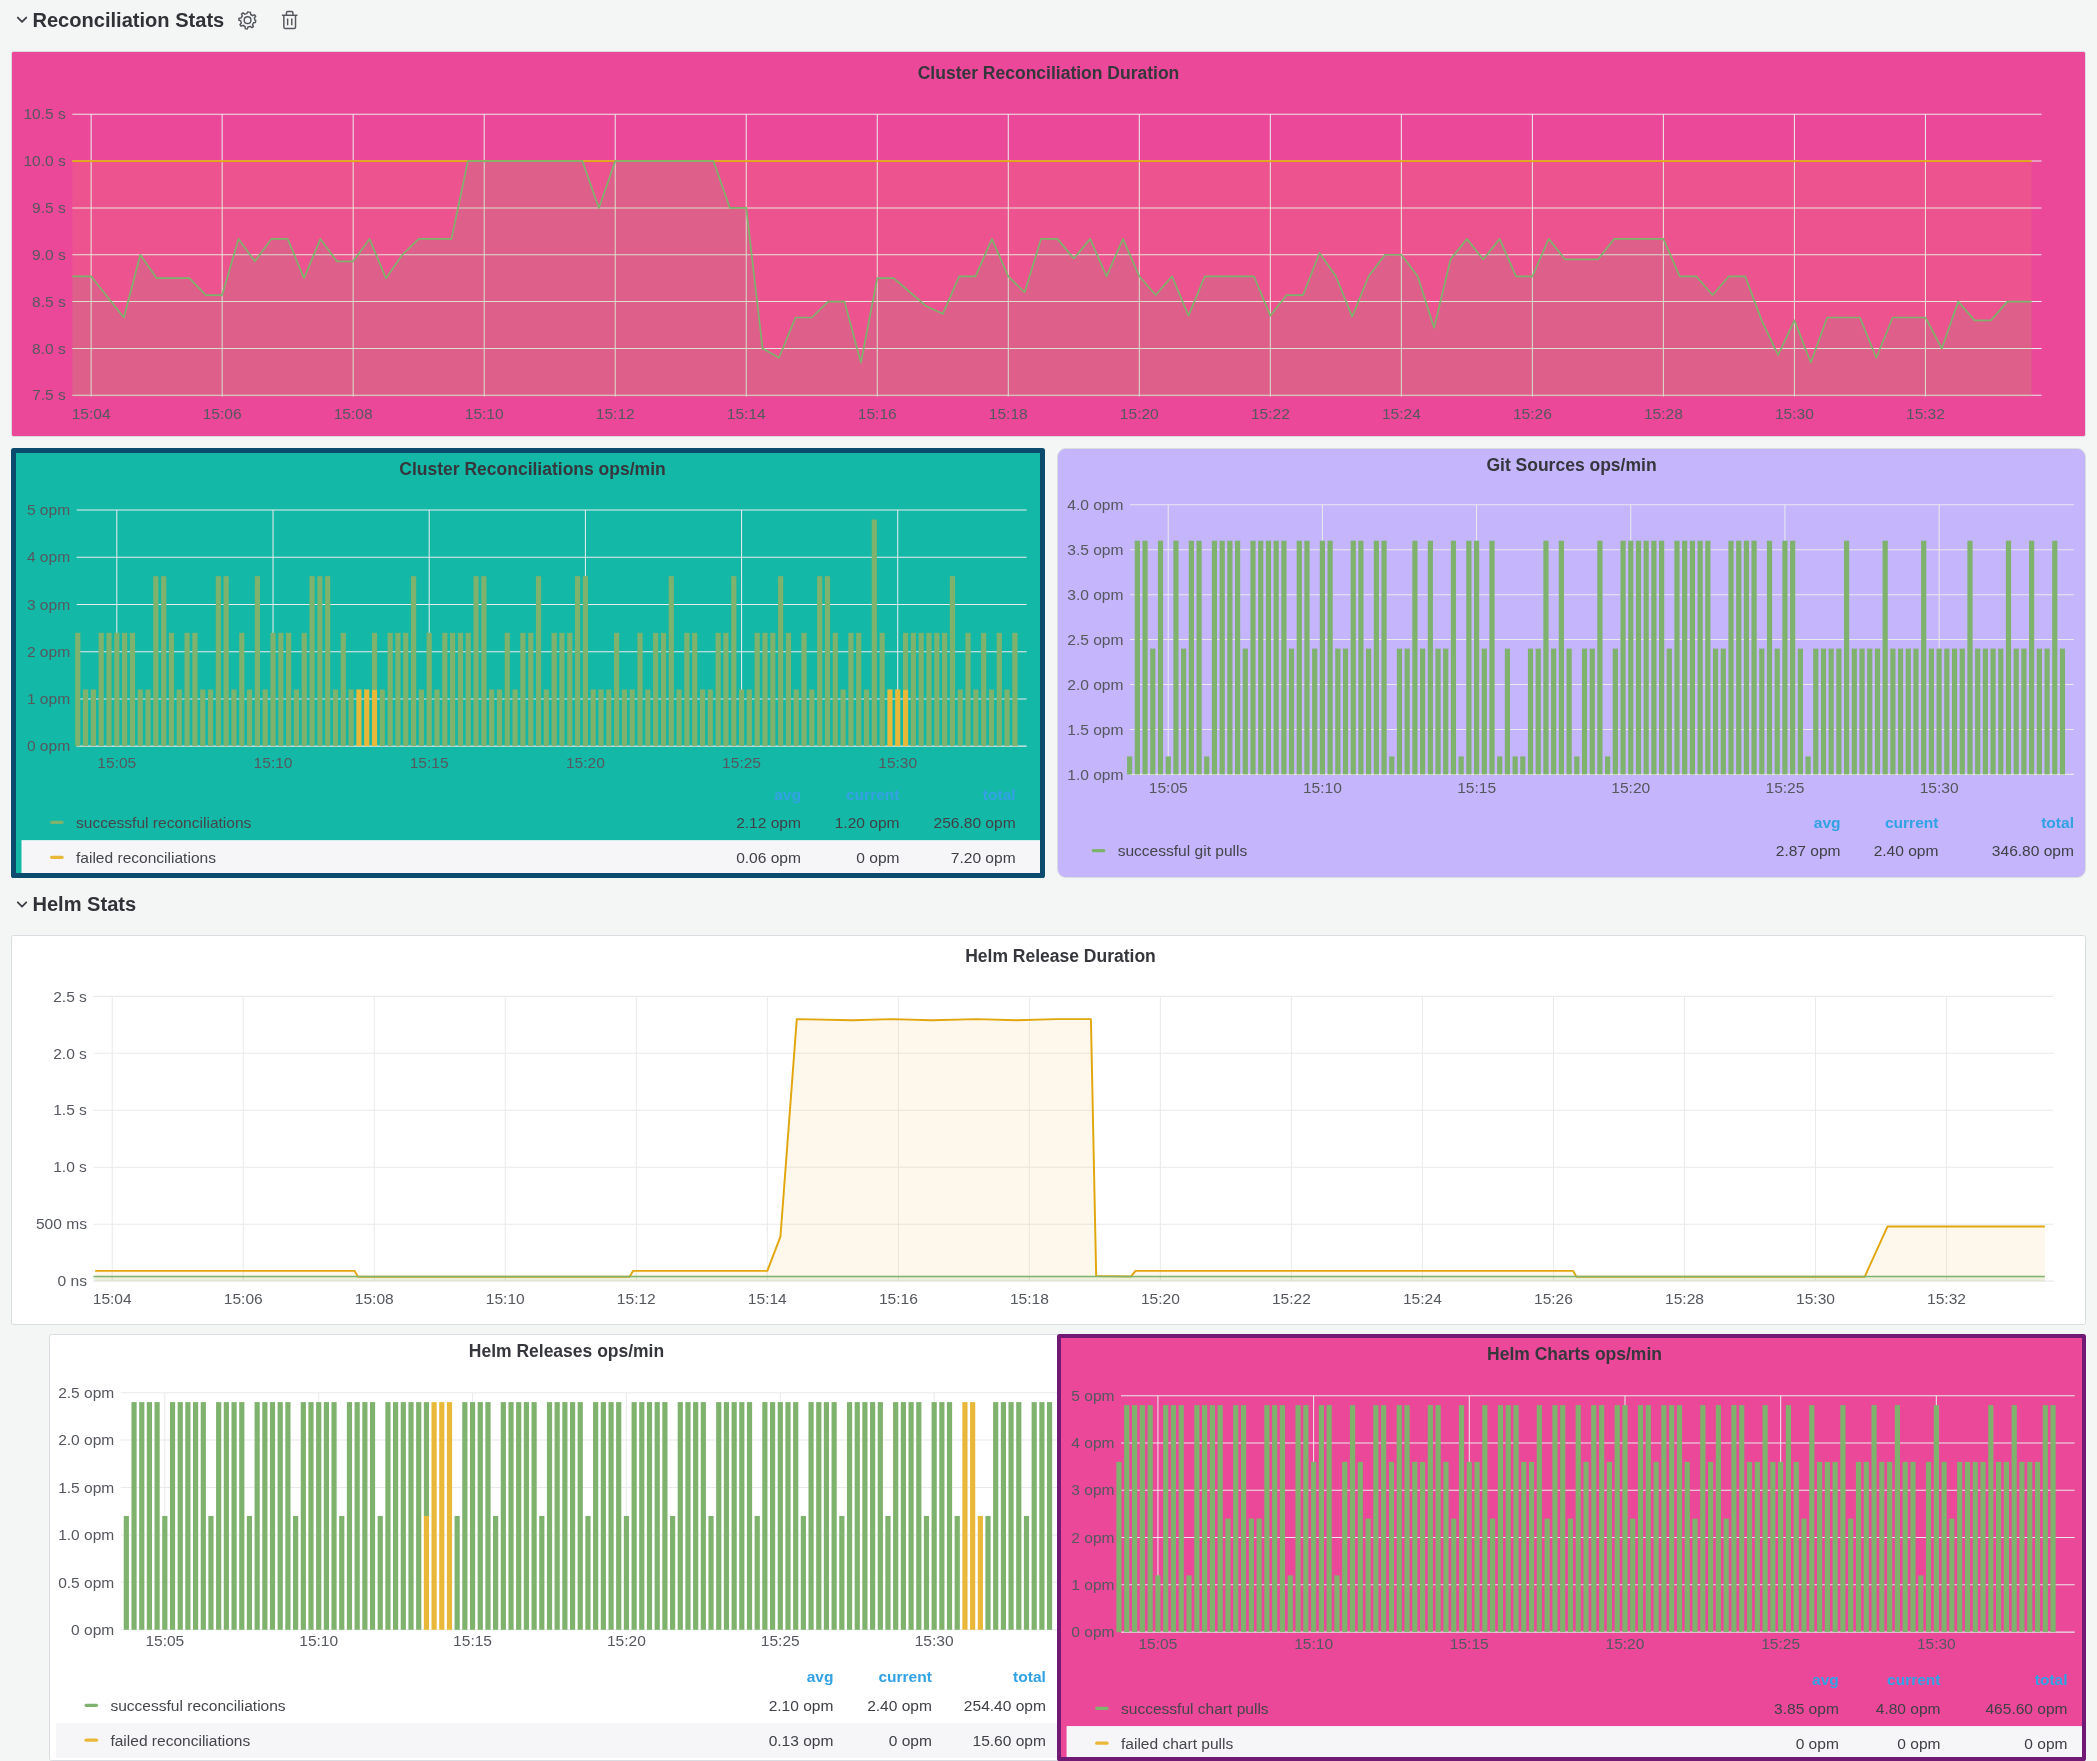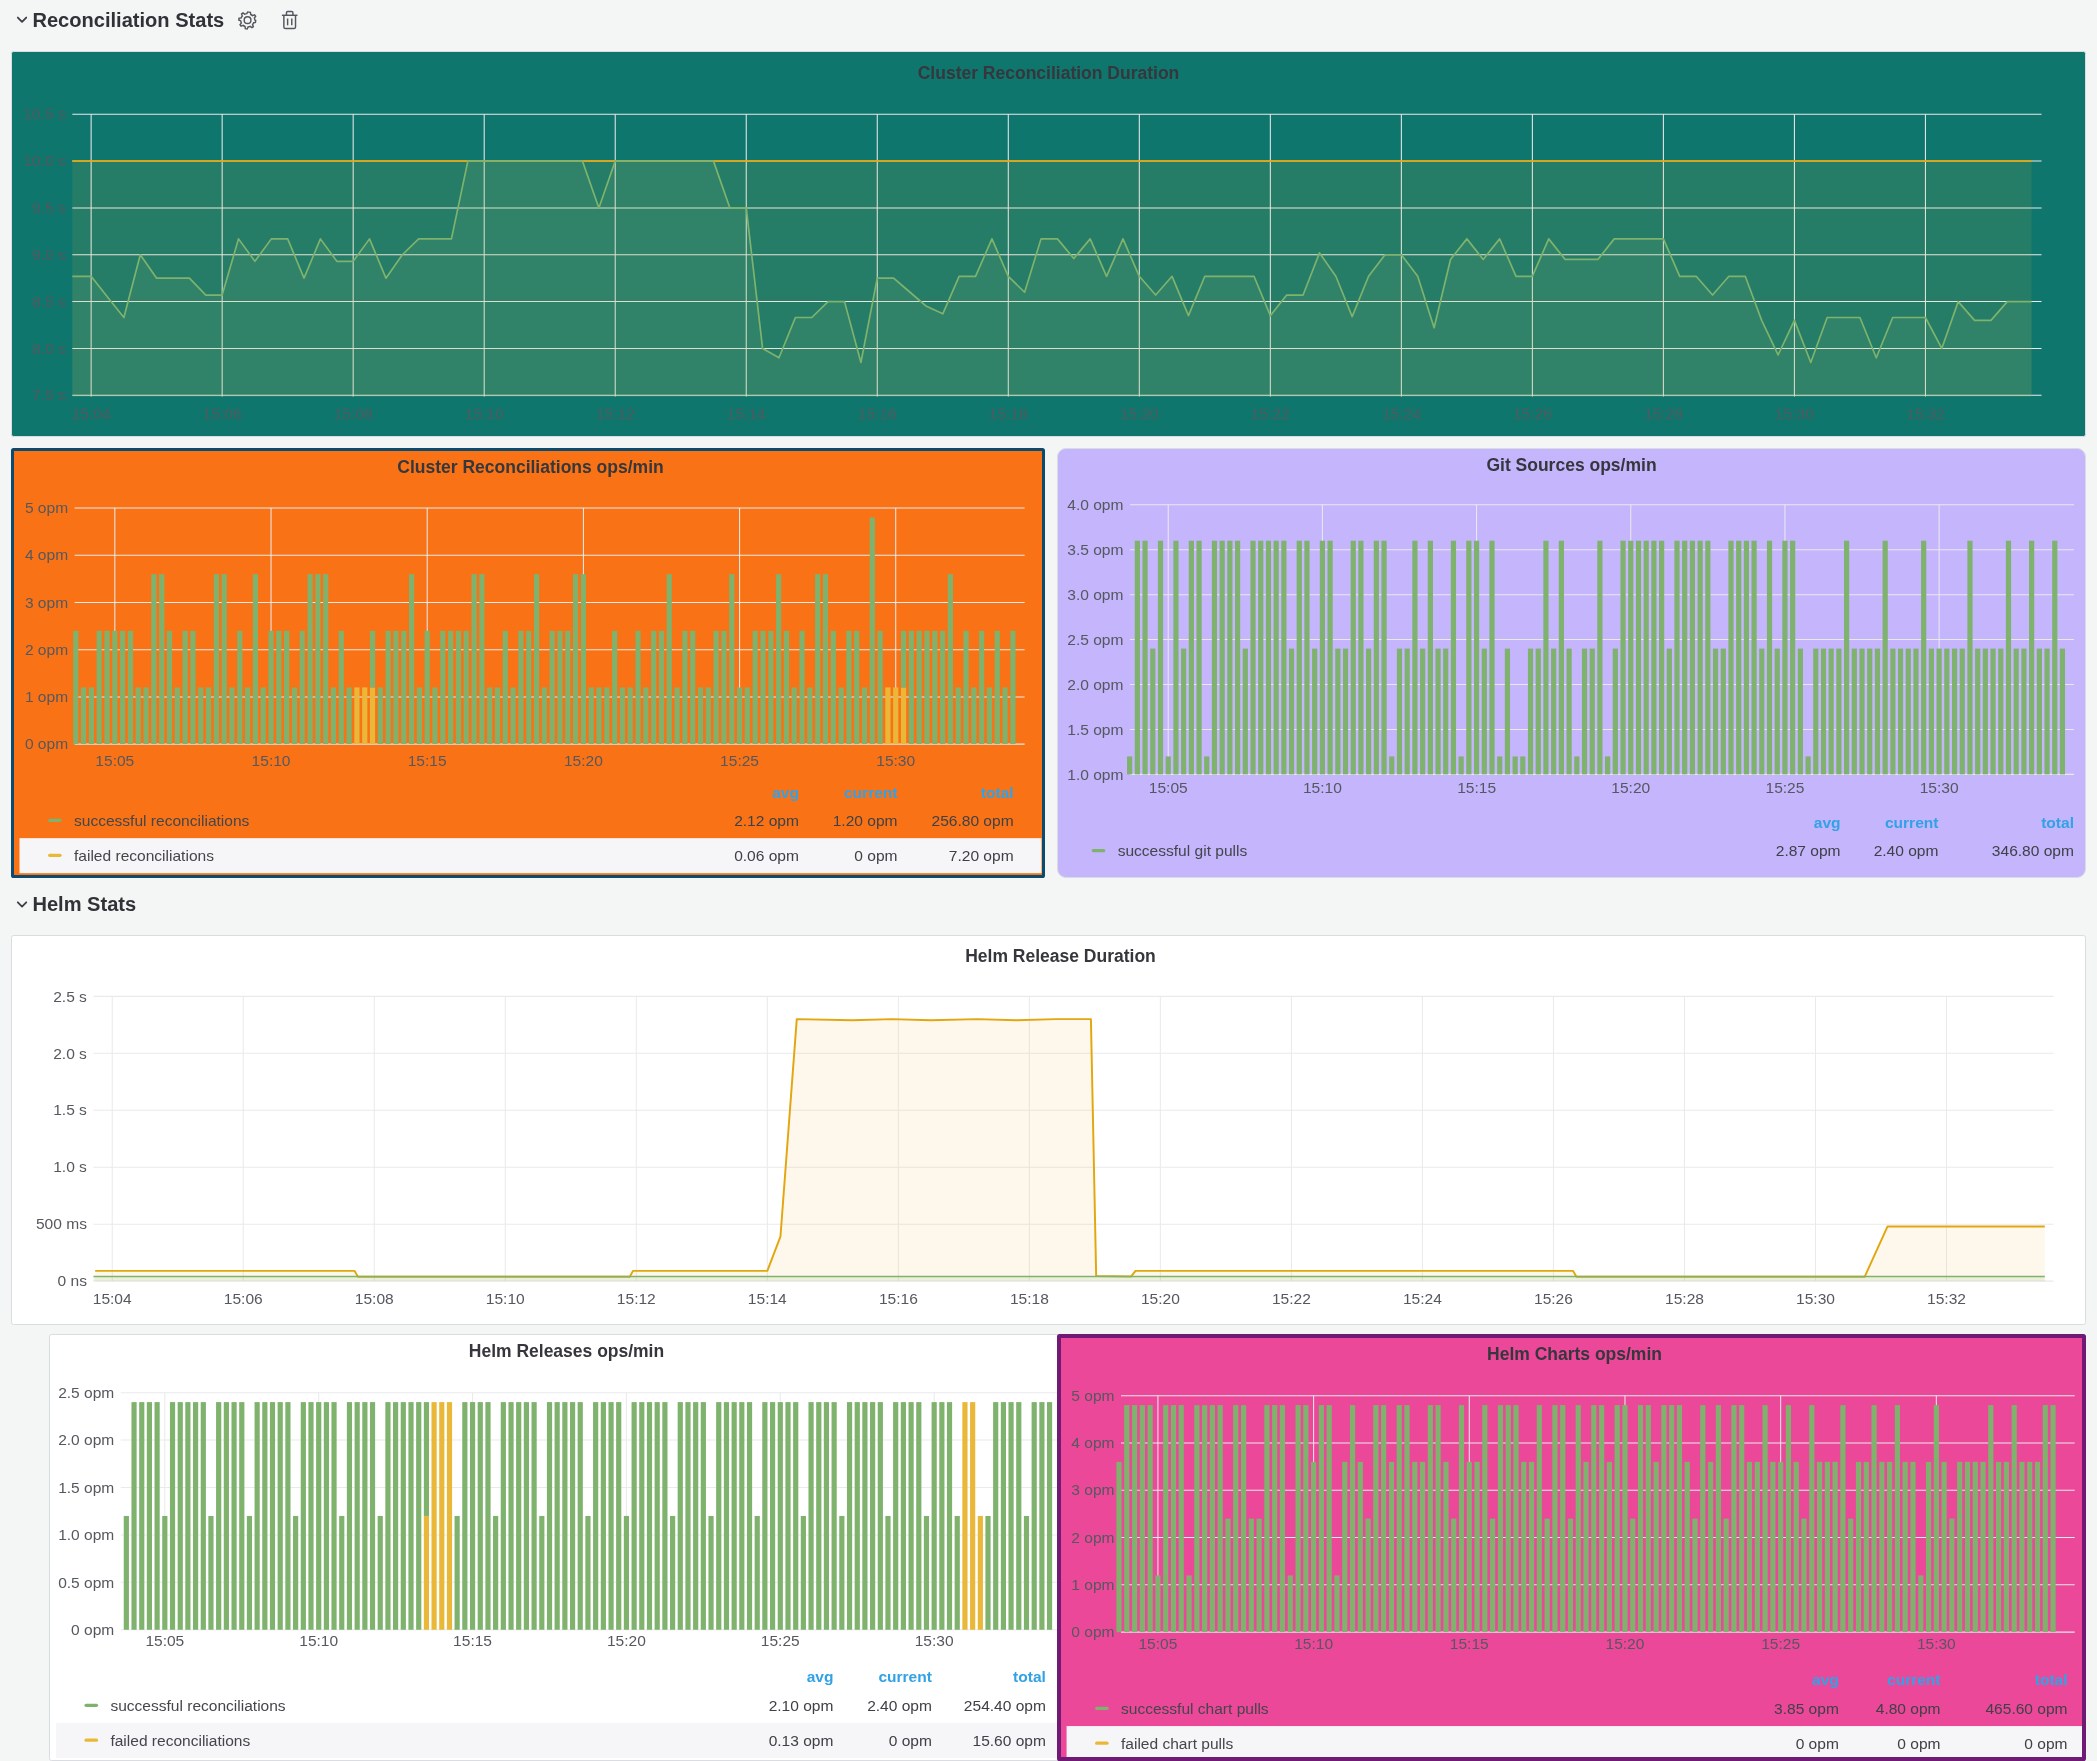--- a/index.html
+++ b/index.html
@@ -17,21 +17,21 @@
         <path d="M -5 -7.5 L -5 -11.5 Q -5 -13.5 -3 -13.5 L 3 -13.5 Q 5 -13.5 5 -11.5 L 5 -7.5"></path>
         <path d="M -9 -7.5 L -9 10.5 Q -9 13 -6.5 13 L 6.5 13 Q 9 13 9 10.5 L 9 -7.5"></path>
         <path d="M -3.2 -2.5 L -3.2 8"></path>
         <path d="M 3.2 -2.5 L 3.2 8"></path>
       </g>
     </svg>
 <svg width="337" height="39" font-family="&quot;Liberation Sans&quot;, sans-serif" style="position:absolute;left:0;top:888px;" viewBox="0 0 520 60">
       <path d="M 27.5 22 L 34 28.5 L 40.5 22" stroke="#3d4046" stroke-width="2.8" fill="none" stroke-linecap="round" stroke-linejoin="round"></path>
       <text x="50.0" y="36.0" font-size="31" fill="#303237" text-anchor="start" font-weight="bold">Helm Stats</text>
     </svg>
-<div style="position:absolute;left:11px;top:51px;width:2075px;height:386px;background:#0f766e;border:1px solid #d9dce0;border-radius:2.6px;box-sizing:border-box;overflow:hidden;"><svg width="2073" height="384" font-family="&quot;Liberation Sans&quot;, sans-serif" viewBox="0 0 3196 592">
+<div style="position:absolute;left:11px;top:51px;width:2075px;height:386px;background:#ec4899;border:1px solid #d9dce0;border-radius:2.6px;box-sizing:border-box;overflow:hidden;"><svg width="2073" height="384" font-family="&quot;Liberation Sans&quot;, sans-serif" viewBox="0 0 3196 592">
         <text x="1598.0" y="41.0" font-size="27" fill="#35373c" text-anchor="middle" font-weight="600">Cluster Reconciliation Duration</text>
         <line x1="93" y1="96.0" x2="3129" y2="96.0" stroke="#e9eaec" stroke-width="1.6"></line>
         <line x1="93" y1="168.2" x2="3129" y2="168.2" stroke="#e9eaec" stroke-width="1.6"></line>
         <line x1="93" y1="240.4" x2="3129" y2="240.4" stroke="#e9eaec" stroke-width="1.6"></line>
         <line x1="93" y1="312.6" x2="3129" y2="312.6" stroke="#e9eaec" stroke-width="1.6"></line>
         <line x1="93" y1="384.8" x2="3129" y2="384.8" stroke="#e9eaec" stroke-width="1.6"></line>
         <line x1="93" y1="457.0" x2="3129" y2="457.0" stroke="#e9eaec" stroke-width="1.6"></line>
         <line x1="93" y1="529.2" x2="3129" y2="529.2" stroke="#e9eaec" stroke-width="1.6"></line>
         <line x1="122.0" y1="96.0" x2="122.0" y2="531.2" stroke="#e9eaec" stroke-width="1.6"></line>
         <line x1="324.0" y1="96.0" x2="324.0" y2="531.2" stroke="#e9eaec" stroke-width="1.6"></line>
@@ -68,21 +68,21 @@
         <text x="2142.0" y="566.0" font-size="24" fill="#55585e" text-anchor="middle" font-weight="normal">15:24</text>
         <text x="2344.0" y="566.0" font-size="24" fill="#55585e" text-anchor="middle" font-weight="normal">15:26</text>
         <text x="2546.0" y="566.0" font-size="24" fill="#55585e" text-anchor="middle" font-weight="normal">15:28</text>
         <text x="2748.0" y="566.0" font-size="24" fill="#55585e" text-anchor="middle" font-weight="normal">15:30</text>
         <text x="2950.0" y="566.0" font-size="24" fill="#55585e" text-anchor="middle" font-weight="normal">15:32</text>
         <rect x="93" y="168.2" width="3020.6" height="363.0" fill="rgba(234,184,57,0.10)"></rect>
         <polygon points="93,345.8 96.8,345.8 122.0,345.8 147.2,377.6 172.5,409.3 197.8,312.6 223.0,348.7 248.2,348.7 273.5,348.7 298.8,374.7 324.0,374.7 349.2,288.1 374.5,322.7 399.8,288.1 425.0,288.1 450.2,348.7 475.5,288.1 500.8,322.7 526.0,322.7 551.2,288.1 576.5,348.7 601.8,312.6 627.0,288.1 652.2,288.1 677.5,288.1 702.8,168.2 728.0,168.2 753.2,168.2 778.5,168.2 803.8,168.2 829.0,168.2 854.2,168.2 879.5,168.2 904.8,240.4 930.0,168.2 955.2,168.2 980.5,168.2 1005.8,168.2 1031.0,168.2 1056.2,168.2 1081.5,168.2 1106.8,240.4 1132.0,240.4 1157.2,457.0 1182.5,471.4 1207.8,409.3 1233.0,409.3 1258.2,384.8 1283.5,384.8 1308.8,478.7 1334.0,348.7 1359.2,348.7 1384.5,370.4 1409.8,392.0 1435.0,403.6 1460.2,345.8 1485.5,345.8 1510.8,288.1 1536.0,345.8 1561.2,370.4 1586.5,288.1 1611.8,288.1 1637.0,318.4 1662.2,288.1 1687.5,345.8 1712.8,288.1 1738.0,345.8 1763.2,374.7 1788.5,345.8 1813.8,406.5 1839.0,345.8 1864.2,345.8 1889.5,345.8 1914.8,345.8 1940.0,406.5 1965.2,374.7 1990.5,374.7 2015.8,309.7 2041.0,345.8 2066.2,407.9 2091.5,345.8 2116.8,312.6 2142.0,312.6 2167.2,345.8 2192.5,425.2 2217.8,319.8 2243.0,288.1 2268.2,319.8 2293.5,288.1 2318.8,345.8 2344.0,345.8 2369.2,288.1 2394.5,319.8 2419.8,319.8 2445.0,319.8 2470.2,288.1 2495.5,288.1 2520.8,288.1 2546.0,288.1 2571.2,345.8 2596.5,345.8 2621.8,374.7 2647.0,345.8 2672.2,345.8 2697.5,413.7 2722.8,467.1 2748.0,413.7 2773.2,478.7 2798.5,409.3 2823.8,409.3 2849.0,409.3 2874.2,471.4 2899.5,409.3 2924.8,409.3 2950.0,409.3 2975.2,457.0 3000.5,384.8 3025.8,413.7 3051.0,413.7 3076.2,384.8 3101.5,384.8 3113.6,384.8 3113.6,531.2 93,531.2" fill="rgba(126,178,109,0.13)"></polygon>
         <line x1="93" y1="168.2" x2="3113.6" y2="168.2" stroke="#e2a60e" stroke-width="3"></line>
         <polyline points="93,345.8 96.8,345.8 122.0,345.8 147.2,377.6 172.5,409.3 197.8,312.6 223.0,348.7 248.2,348.7 273.5,348.7 298.8,374.7 324.0,374.7 349.2,288.1 374.5,322.7 399.8,288.1 425.0,288.1 450.2,348.7 475.5,288.1 500.8,322.7 526.0,322.7 551.2,288.1 576.5,348.7 601.8,312.6 627.0,288.1 652.2,288.1 677.5,288.1 702.8,168.2 728.0,168.2 753.2,168.2 778.5,168.2 803.8,168.2 829.0,168.2 854.2,168.2 879.5,168.2 904.8,240.4 930.0,168.2 955.2,168.2 980.5,168.2 1005.8,168.2 1031.0,168.2 1056.2,168.2 1081.5,168.2 1106.8,240.4 1132.0,240.4 1157.2,457.0 1182.5,471.4 1207.8,409.3 1233.0,409.3 1258.2,384.8 1283.5,384.8 1308.8,478.7 1334.0,348.7 1359.2,348.7 1384.5,370.4 1409.8,392.0 1435.0,403.6 1460.2,345.8 1485.5,345.8 1510.8,288.1 1536.0,345.8 1561.2,370.4 1586.5,288.1 1611.8,288.1 1637.0,318.4 1662.2,288.1 1687.5,345.8 1712.8,288.1 1738.0,345.8 1763.2,374.7 1788.5,345.8 1813.8,406.5 1839.0,345.8 1864.2,345.8 1889.5,345.8 1914.8,345.8 1940.0,406.5 1965.2,374.7 1990.5,374.7 2015.8,309.7 2041.0,345.8 2066.2,407.9 2091.5,345.8 2116.8,312.6 2142.0,312.6 2167.2,345.8 2192.5,425.2 2217.8,319.8 2243.0,288.1 2268.2,319.8 2293.5,288.1 2318.8,345.8 2344.0,345.8 2369.2,288.1 2394.5,319.8 2419.8,319.8 2445.0,319.8 2470.2,288.1 2495.5,288.1 2520.8,288.1 2546.0,288.1 2571.2,345.8 2596.5,345.8 2621.8,374.7 2647.0,345.8 2672.2,345.8 2697.5,413.7 2722.8,467.1 2748.0,413.7 2773.2,478.7 2798.5,409.3 2823.8,409.3 2849.0,409.3 2874.2,471.4 2899.5,409.3 2924.8,409.3 2950.0,409.3 2975.2,457.0 3000.5,384.8 3025.8,413.7 3051.0,413.7 3076.2,384.8 3101.5,384.8 3113.6,384.8" fill="none" stroke="#7eb26d" stroke-width="2.6" stroke-linejoin="round"></polyline>
       </svg></div>
-    <div style="position:absolute;left:11px;top:448px;width:1034px;height:430px;background:#f97316;border:3px solid #0c4a6e;border-radius:2.6px;box-sizing:border-box;overflow:hidden;"><svg width="1033" height="428" font-family="&quot;Liberation Sans&quot;, sans-serif" viewBox="0 0 1592 660">
+    <div style="position:absolute;left:11px;top:448px;width:1034px;height:430px;background:#14b8a6;border:5px solid #0c4a6e;border-radius:2.6px;box-sizing:border-box;overflow:hidden;"><svg width="1033" height="428" font-family="&quot;Liberation Sans&quot;, sans-serif" viewBox="0 0 1592 660">
         <text x="796.0" y="34.0" font-size="27" fill="#35373c" text-anchor="middle" font-weight="600">Cluster Reconciliations ops/min</text>
         <line x1="93" y1="88.0" x2="1558" y2="88.0" stroke="#e9eaec" stroke-width="1.6"></line>
         <line x1="93" y1="160.8" x2="1558" y2="160.8" stroke="#e9eaec" stroke-width="1.6"></line>
         <line x1="93" y1="233.6" x2="1558" y2="233.6" stroke="#e9eaec" stroke-width="1.6"></line>
         <line x1="93" y1="306.4" x2="1558" y2="306.4" stroke="#e9eaec" stroke-width="1.6"></line>
         <line x1="93" y1="379.2" x2="1558" y2="379.2" stroke="#e9eaec" stroke-width="1.6"></line>
         <line x1="93" y1="452.0" x2="1558" y2="452.0" stroke="#e9eaec" stroke-width="1.6"></line>
         <line x1="155.0" y1="88.0" x2="155.0" y2="452.0" stroke="#e9eaec" stroke-width="1.6"></line>
         <line x1="395.9" y1="88.0" x2="395.9" y2="452.0" stroke="#e9eaec" stroke-width="1.6"></line>
         <line x1="636.7" y1="88.0" x2="636.7" y2="452.0" stroke="#e9eaec" stroke-width="1.6"></line>

